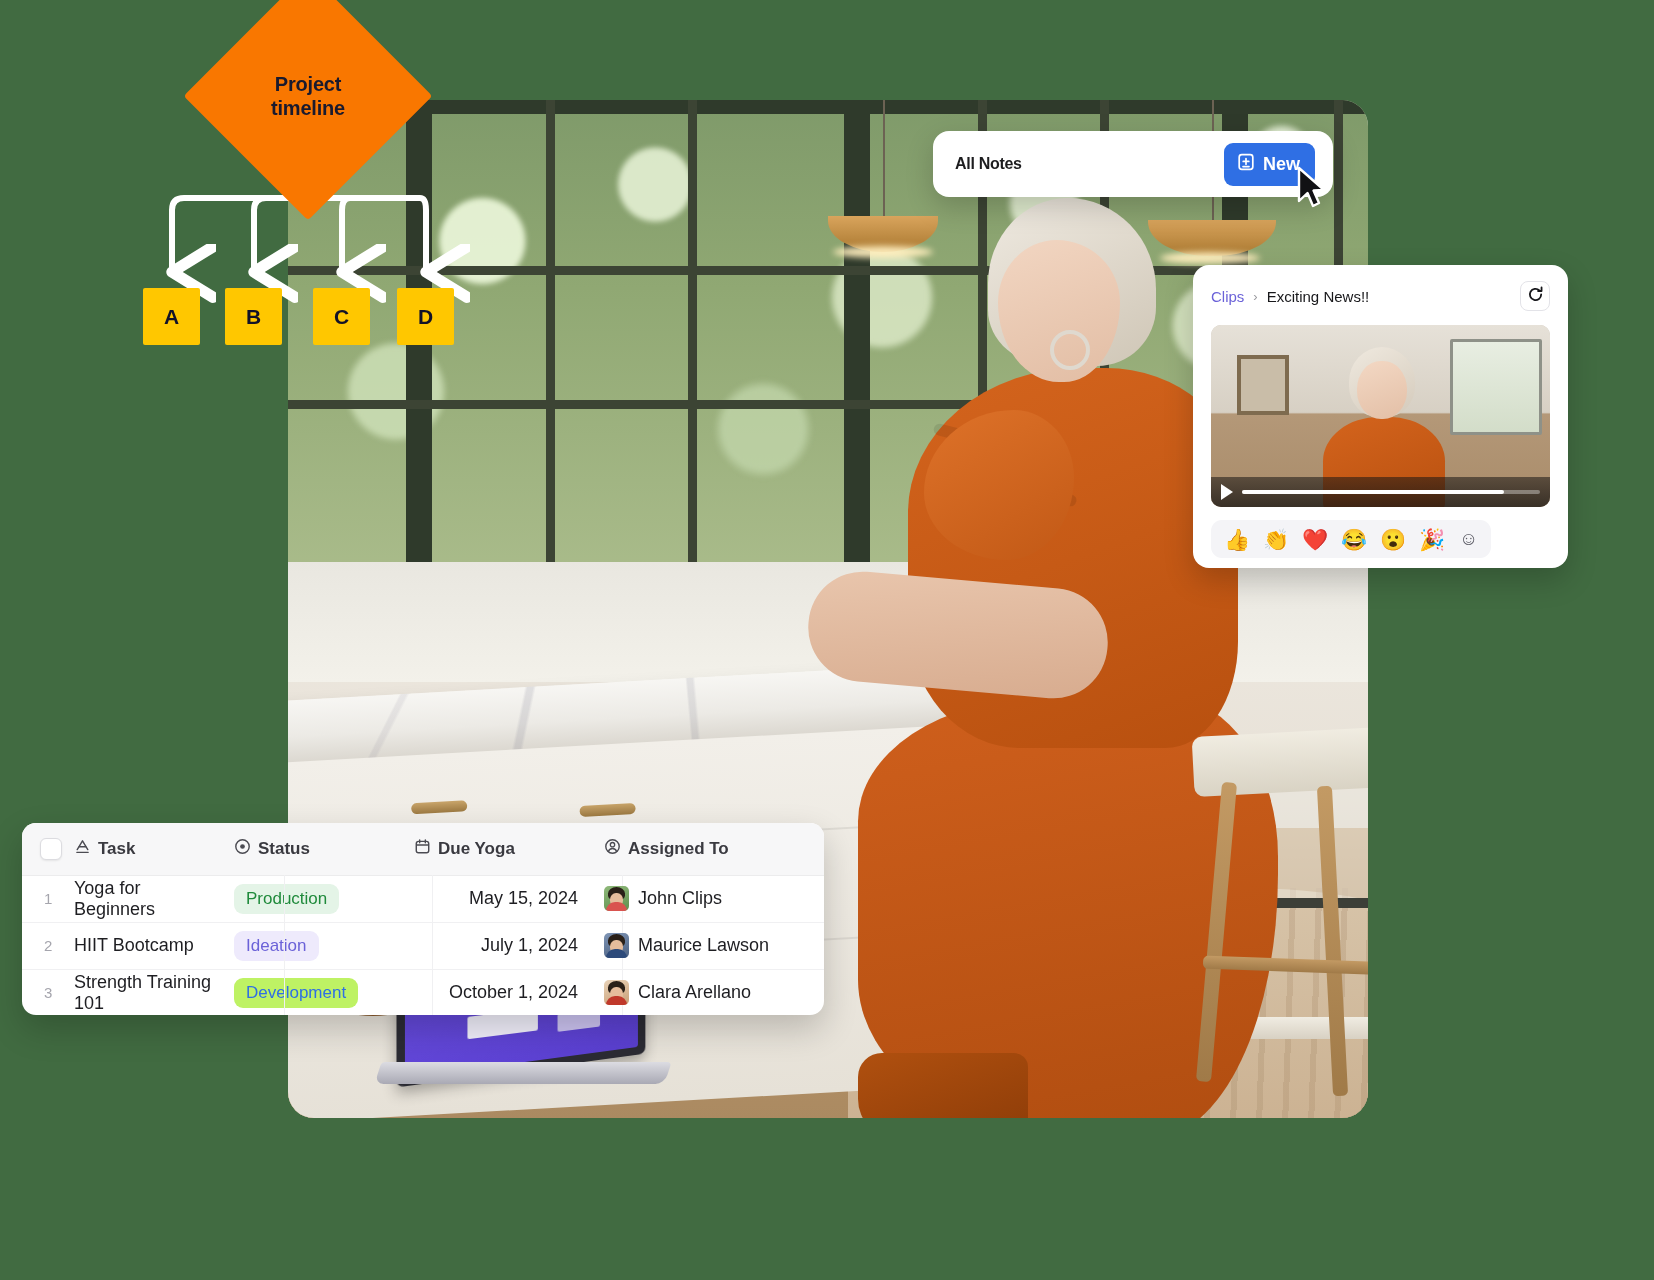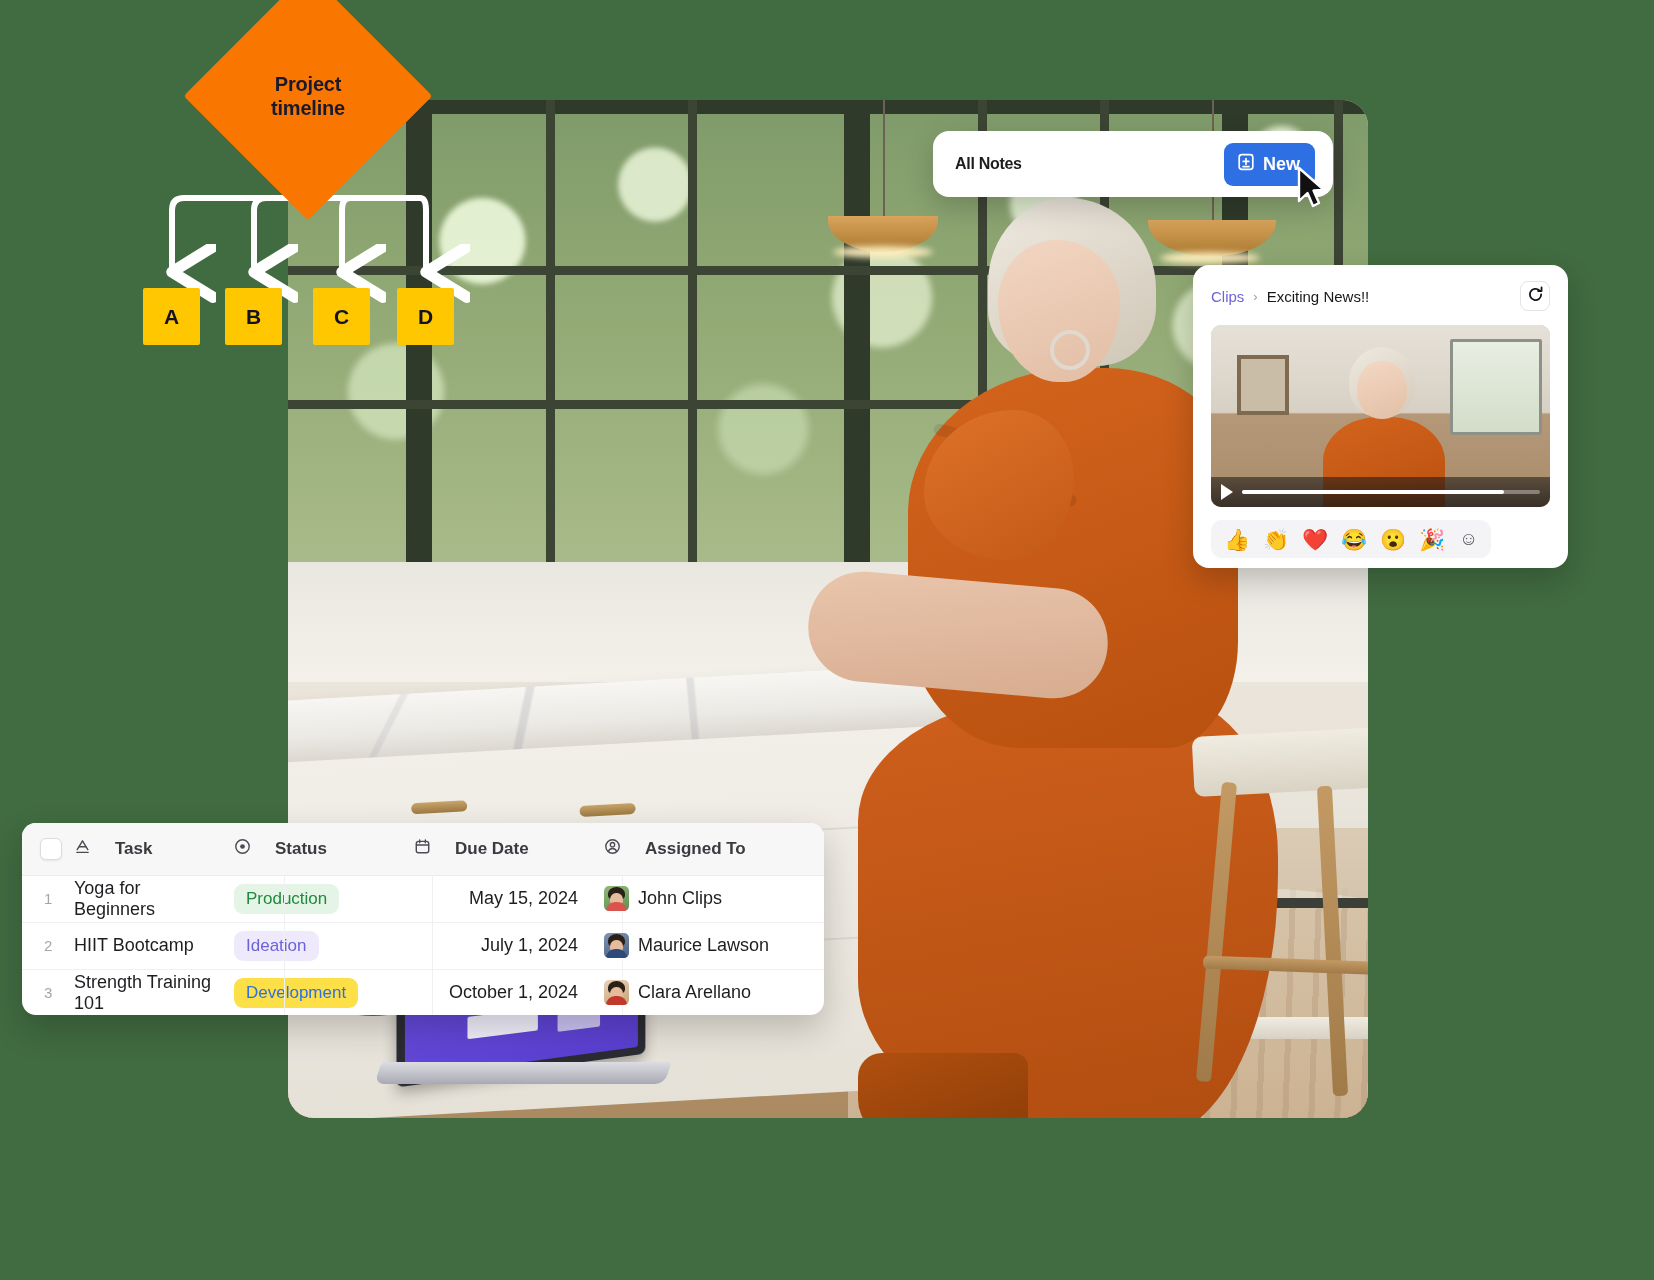--- a/index.html
+++ b/index.html
@@ -289,37 +289,37 @@
     background:#fff; border-radius:14px;
     box-shadow: 0 14px 34px rgba(0,0,0,.20);
     overflow:hidden;
   }
   table { width:100%; border-collapse:collapse; }
   thead th {
     background:#f7f7f8; height:52px; text-align:left;
     font-size:17px; font-weight:600; color:#3a3a40;
     border-bottom:1px solid #ececed; padding:0;
   }
-  .th-inner { display:flex; align-items:center; gap:24px; }
+  .th-inner { display:flex; align-items:center; gap:7px; }
   .hdr-check { width:52px; padding-left:18px !important; }
   .chk {
     width:22px; height:22px; border-radius:6px; background:#fff;
     border:1px solid #dcdce0; box-shadow:0 1px 2px rgba(0,0,0,.08); cursor:pointer;
   }
   tbody td { height:47px; font-size:18px; color:#1e1e22; border-bottom:1px solid #f0f0f2; padding:0; }
   tbody tr:last-child td { border-bottom:none; }
   .c-num { width:52px; padding-left:22px; color:#a5a5ad; font-size:15px; }
   .c-task { padding-right:18px; }
   .c-status { width:180px; }
   .c-due { width:190px; text-align:right; padding-right:26px; }
   .c-assign { width:220px; }
   .pill { display:inline-block; padding:5px 12px; border-radius:9px; font-size:17px; }
   .pill.green { background:#e4f4e7; color:#1f8a3b; }
   .pill.violet { background:#eeeafc; color:#6b62d8; }
-  .pill.blue { background:#fde047; color:#2f6fe4; }
+  .pill.blue { background:#bef264; color:#2f6fe4; }
   .assignee { display:flex; align-items:center; gap:9px; }
   .avatar { width:25px; height:25px; border-radius:5px; flex:none; overflow:hidden; position:relative; }
   .av1 { background:linear-gradient(160deg,#8fb97a,#5f8f4e); }
   .av2 { background:linear-gradient(160deg,#7f95b5,#4a5f80); }
   .av3 { background:linear-gradient(160deg,#e8d2b8,#c99f76); }
   .avatar .ah { position:absolute; left:4px; top:1px; width:17px; height:13px; border-radius:50% 50% 35% 35%; background:#2a2018; }
   .avatar .af { position:absolute; left:6px; top:7px; width:13px; height:14px; border-radius:46%; background:#e6bd9c; }
   .avatar .ab { position:absolute; left:2px; bottom:0; width:21px; height:9px; border-radius:9px 9px 0 0; }
   .av1 .ab { background:#d9534f; } .av2 .ab { background:#2d4a7a; } .av3 .ab { background:#c0392b; }
   .vline { position:absolute; top:52px; bottom:0; width:1px; background:#f0f0f2; }
@@ -553,21 +553,21 @@
           </th>
           <th>
             <div class="th-inner">
               <span>
                 <svg width="17" height="17" viewBox="0 0 18 18" fill="none">
                   <rect x="2.4" y="3.6" width="13.2" height="12" rx="2.4" stroke="#4b4b52" stroke-width="1.5"></rect>
                   <path d="M2.4 7.4 H15.6" stroke="#4b4b52" stroke-width="1.5"></path>
                   <path d="M6 2.2 V5 M12 2.2 V5" stroke="#4b4b52" stroke-width="1.5" stroke-linecap="round"></path>
                 </svg>
               </span>
-              <span>Due Date</span>
+              <span>Due Yoga</span>
             </div>
           </th>
           <th>
             <div class="th-inner">
               <span>
                 <svg width="17" height="17" viewBox="0 0 18 18" fill="none">
                   <circle cx="9" cy="9" r="7.1" stroke="#4b4b52" stroke-width="1.5"></circle>
                   <circle cx="9" cy="7.1" r="2.3" stroke="#4b4b52" stroke-width="1.4"></circle>
                   <path d="M4.6 14.4 a4.6 4.6 0 0 1 8.8 0" stroke="#4b4b52" stroke-width="1.4" stroke-linecap="round"></path>
                 </svg>

